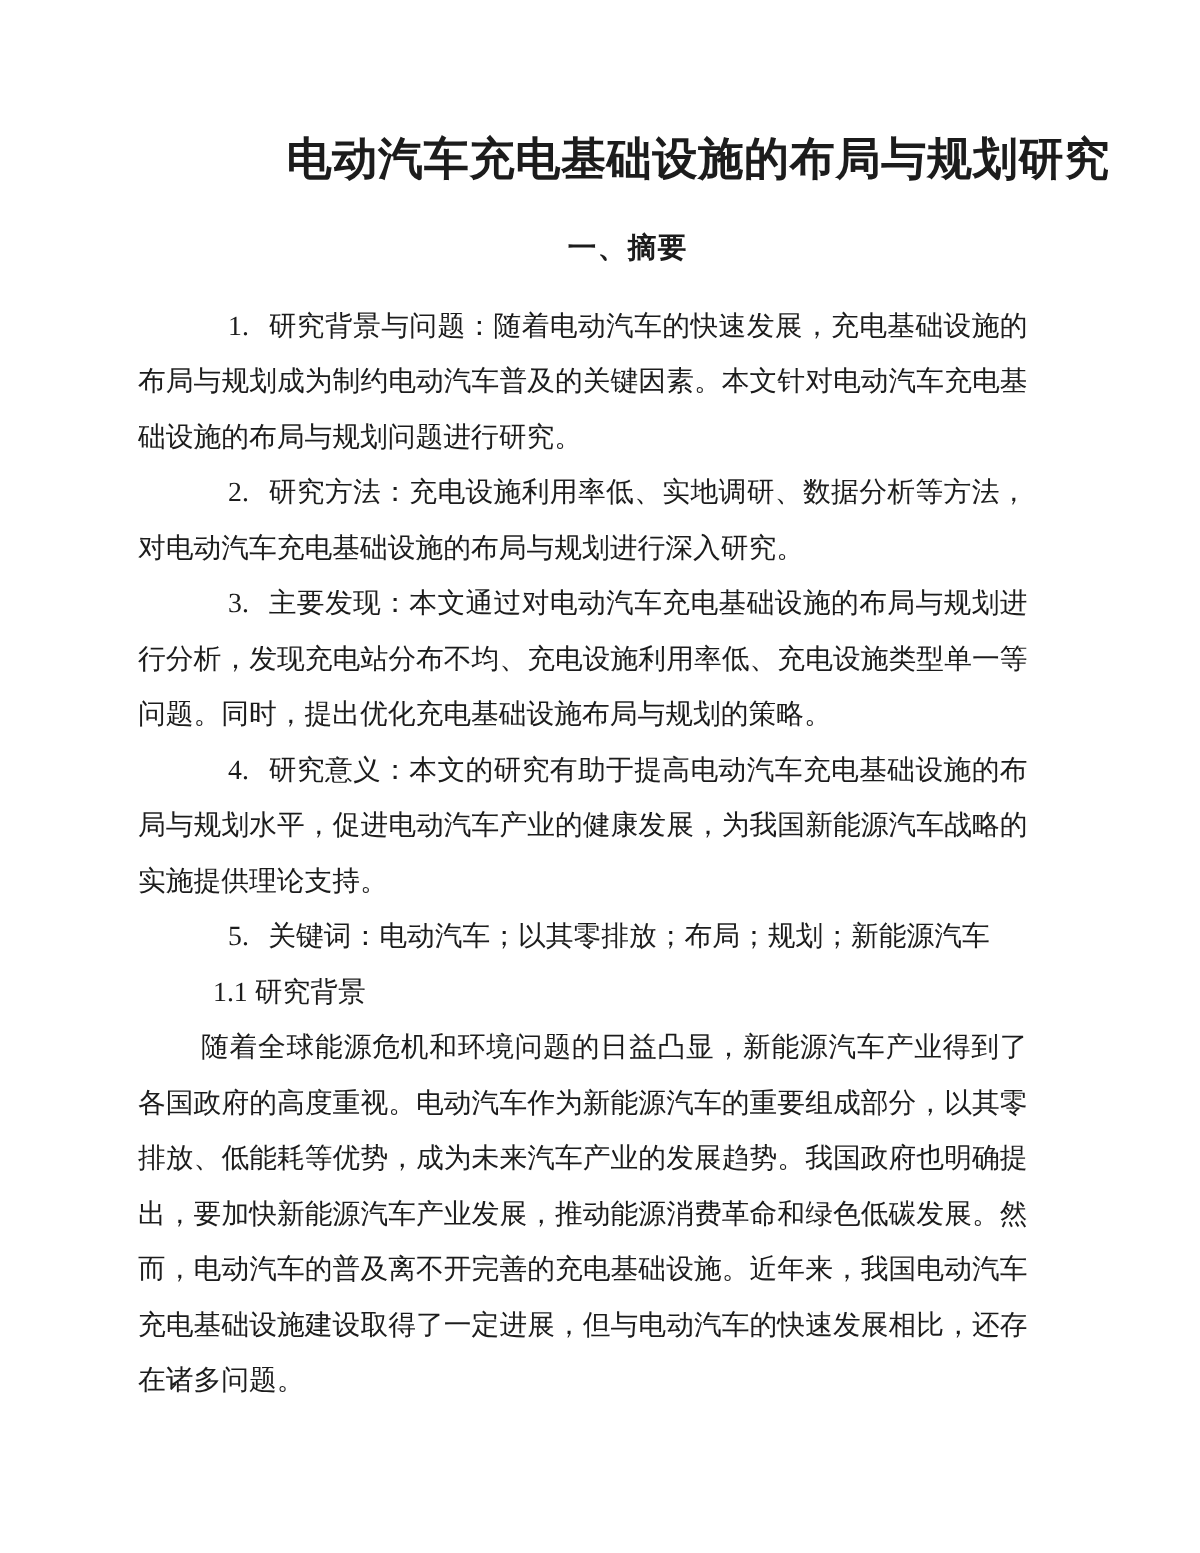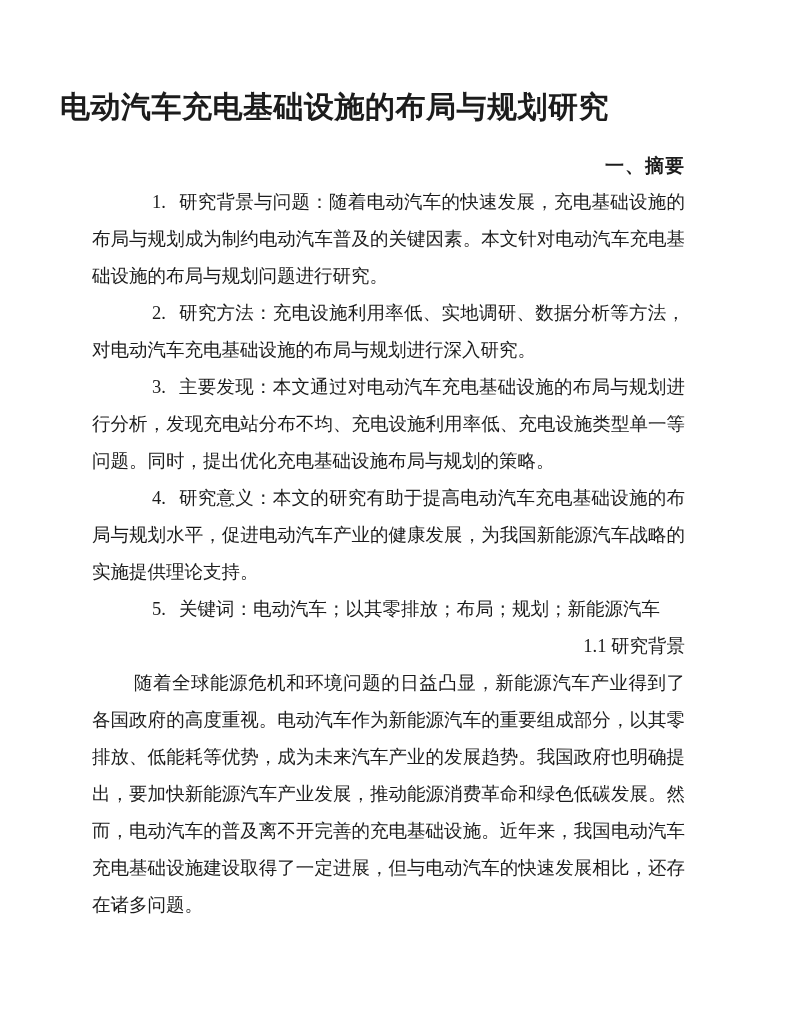--- a/index.html
+++ b/index.html
@@ -16,49 +16,49 @@
   }
   .page {
     box-sizing: border-box;
     width: 800px;
     height: 1035px;
     padding-top: 88px;
     background: #ffffff;
   }
   .doc-title {
     margin: 0 60px 21px 60px;
-    text-align: left;
+    text-align: right;
     font-size: 30px;
     font-weight: 700;
     line-height: 38px;
     letter-spacing: 0.5px;
   }
   .content {
     padding: 0 115px 0 92px;
     font-size: 18.5px;
     line-height: 37px;
     text-align: justify;
     text-justify: inter-character;
   }
   .sec-heading {
-    margin: 0;
+    margin: 16px;
     padding-left: 60px;
     font-size: 19px;
     font-weight: 700;
     line-height: 37px;
-    text-align: right;
+    text-align: center;
     letter-spacing: 1px;
   }
   .subheading {
     margin: 0;
     padding-left: 50px;
     font-size: 18.5px;
     font-weight: 400;
     line-height: 37px;
-    text-align: right;
+    text-align: left;
   }
   .para {
     margin: 0;
     text-indent: 60px;
   }
   .para .num {
     margin-right: 13px;
   }
   .para-plain {
     margin: 0;

